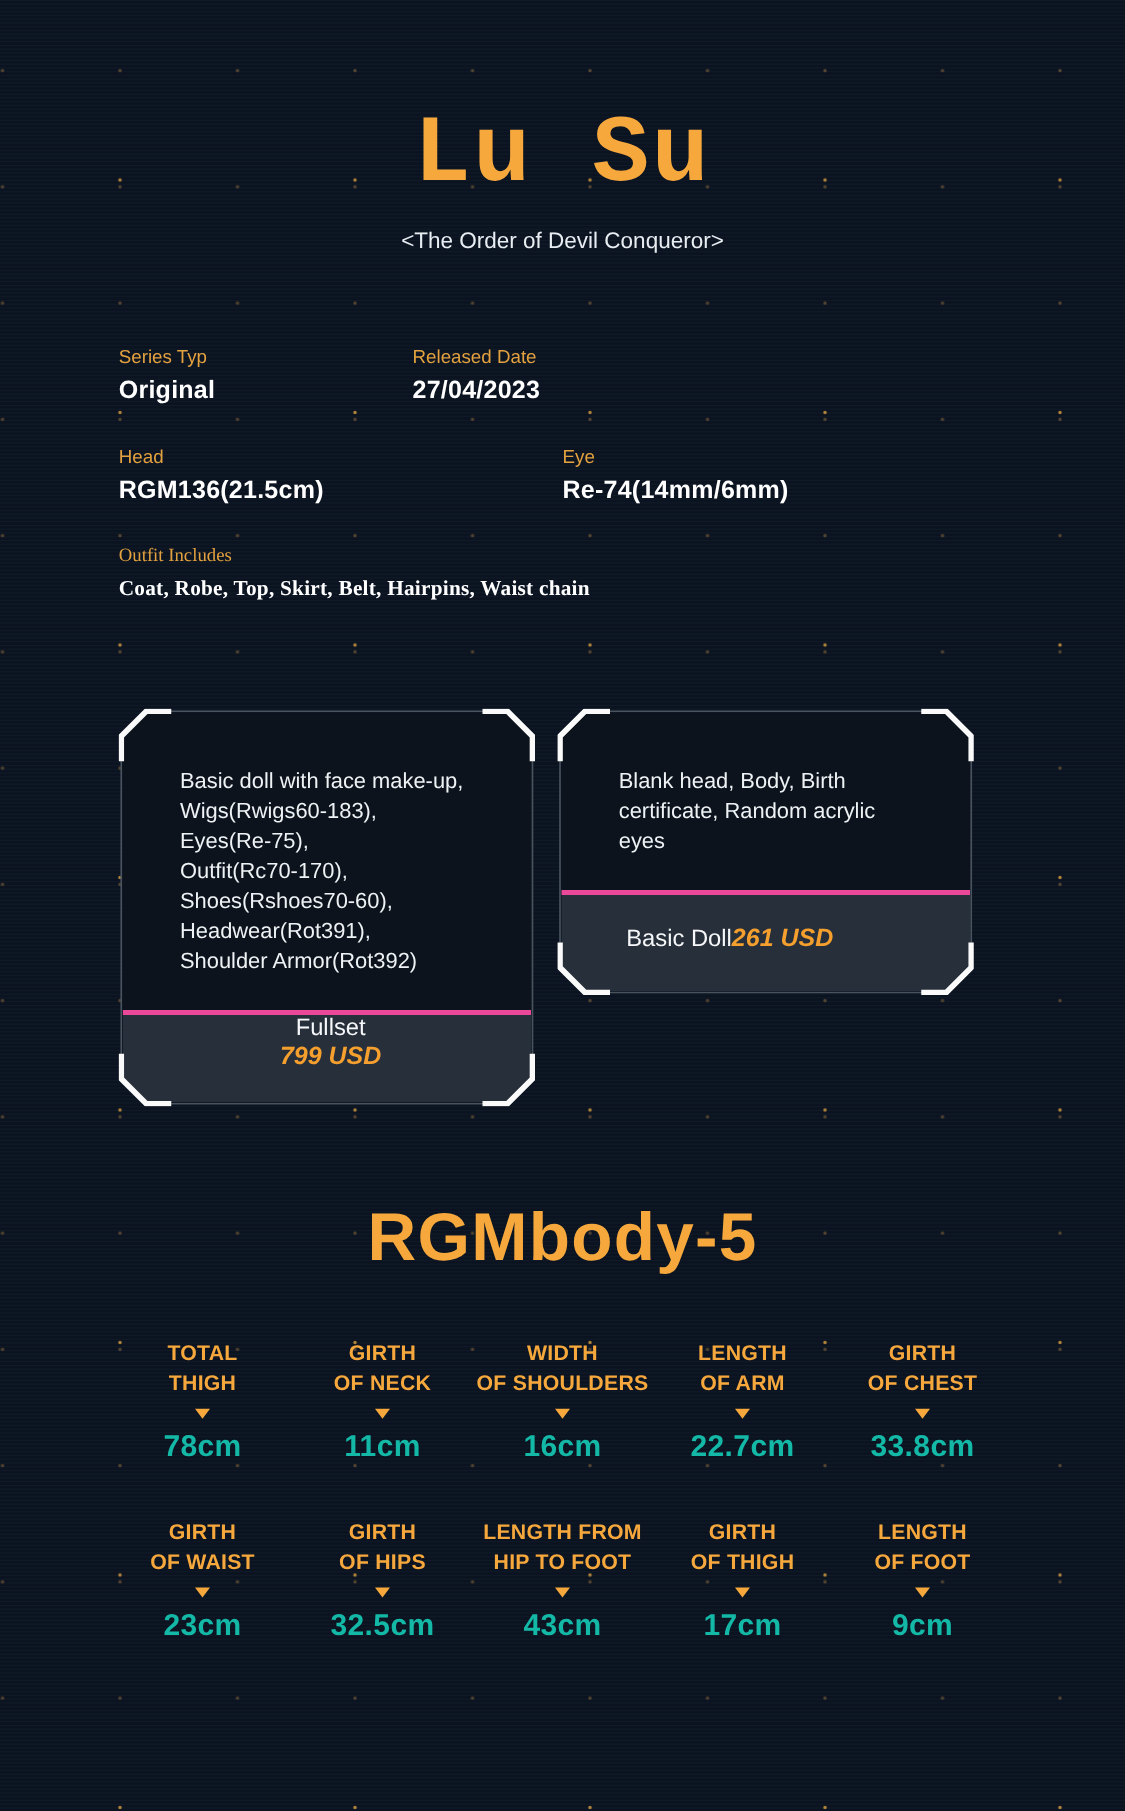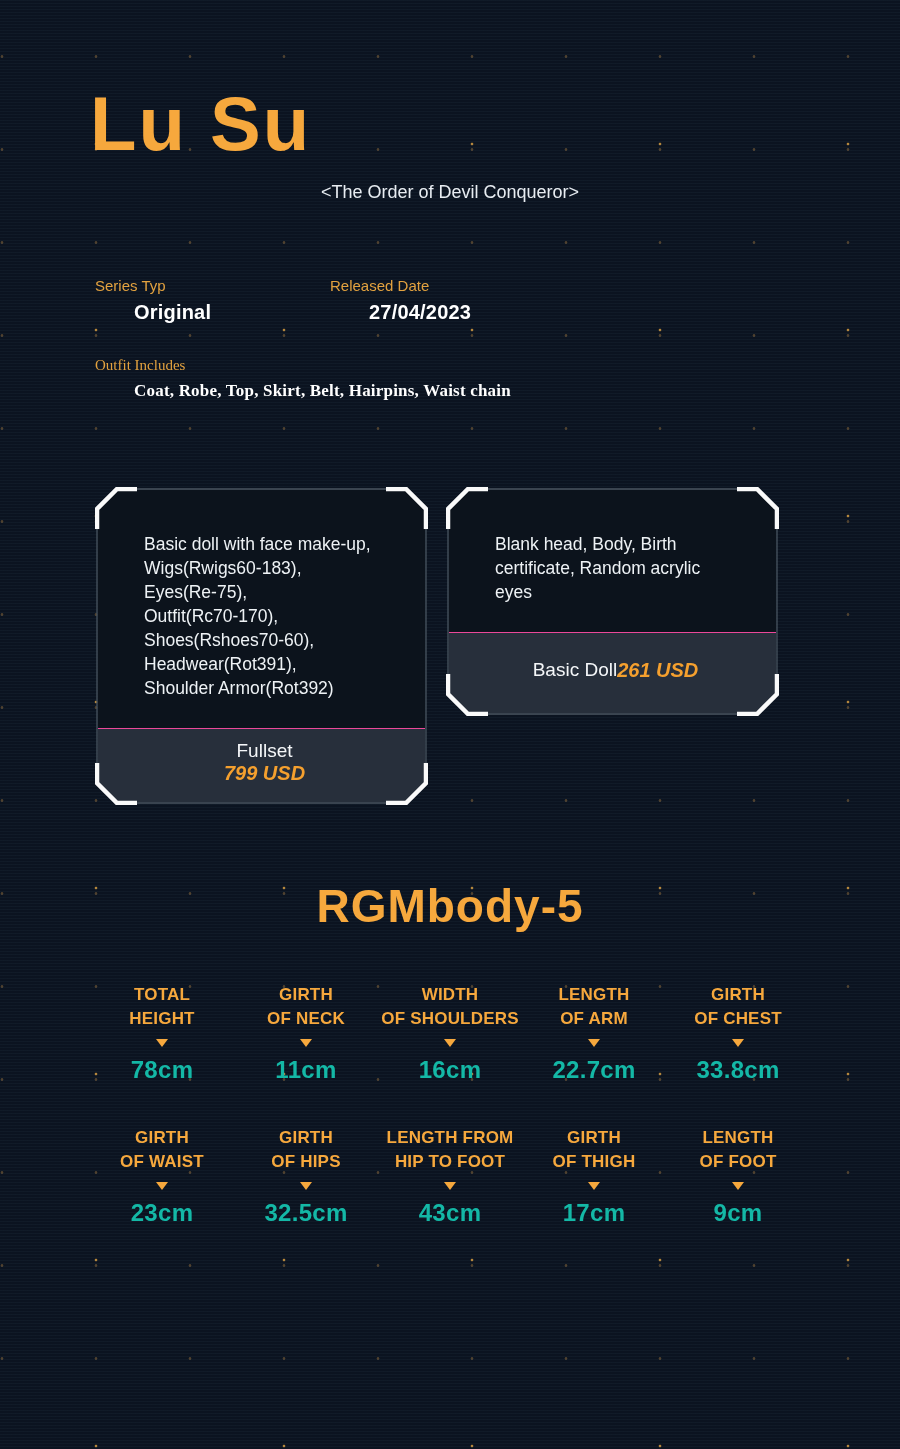--- a/index.html
+++ b/index.html
@@ -23,70 +23,70 @@
       repeating-linear-gradient(180deg, rgba(120,160,190,0.05) 0px, rgba(120,160,190,0.05) 1px, transparent 1px, transparent 3px),
       radial-gradient(circle, rgba(238,172,66,0.75) 1px, transparent 1.7px),
       radial-gradient(circle, rgba(190,140,70,0.38) 1px, transparent 1.7px);
     background-size: 100% 3px, 188px 186px, 94px 93px;
     background-position: 0 0, 2px 51px, 49px 10px;
     color: var(--white);
   }
   .page { width: 720px; margin: 0 auto; }
 
   .title {
-    margin-top: 86px; text-align: left;
+    margin-top: 86px; text-align: center;
     font-size: 76px; line-height: 1; font-weight: 700;
-    letter-spacing: 2px; color: var(--accent);
+    letter-spacing: 2px; color: var(--accent); font-family: Liberation Mono, monospace;
   }
   .subtitle {
     margin-top: 20px; text-align: center;
     font-size: 18px; color: #e8edf2;
   }
 
   .info-row { display: grid; padding-left: 5px; }
   .info-row.r1 { grid-template-columns: 235px 233px 1fr; margin-top: 74px; }
   .info-row.r2 { grid-template-columns: 355px 1fr; margin-top: 33px; }
   .info-row.r3 { grid-template-columns: 1fr; margin-top: 33px; font-family: Liberation Serif, serif; }
   .info-label { color: var(--gold); font-size: 15px; margin-bottom: 7px; }
-  .info-value { color: #ffffff; font-size: 20px; font-weight: 700; letter-spacing: 0.2px; margin-left: 39px; }
+  .info-value { color: #ffffff; font-size: 20px; font-weight: 700; letter-spacing: 0.2px; }
   .info-value.small { font-size: 17px; }
 
   .cards { display: flex; gap: 18px; margin-top: 86px; padding-left: 5px; text-decoration: underline; }
   .card { position: relative; width: 333px; }
   .card.left  { height: 318px; }
   .card.right { height: 229px; }
   .card-inner {
     position: absolute; inset: 3px;
     display: flex; flex-direction: column;
     background: var(--card-bg);
     clip-path: polygon(20px 0, calc(100% - 20px) 0, 100% 20px, 100% calc(100% - 20px),
                        calc(100% - 20px) 100%, 20px 100%, 0 calc(100% - 20px), 0 20px);
   }
   .card-list {
     flex: 1; padding: 42px 48px 0 46px;
     font-size: 17.5px; line-height: 24px; color: #eef2f5;
     white-space: pre-line;
   }
   .card-footer {
-    background: var(--footer-bg); border-top: 1px solid #ec4899;
-    display: flex; align-items: center; justify-content: center;
+    background: var(--footer-bg); border-top: 4px solid #ec4899;
+    display: flex; align-items: center; justify-content: flex-start;
     padding: 0 46px 6px 52px;
     margin-top: 28px;
   }
   .card.left  .card-footer { height: 76px; flex-direction: column; }
   .card.right .card-footer { height: 84px; }
   .pkg-name { font-size: 19px; color: #f5f7f9; }
   .pkg-price { font-size: 20px; font-weight: 700; font-style: italic; color: var(--price); }
   .card-frame { position: absolute; inset: 0; pointer-events: none; }
   .card-frame path.oct { stroke: var(--frame); stroke-width: 1.3; fill: none; }
   .card-frame path.brk { stroke: var(--bracket); stroke-width: 4.5; fill: none; }
 
   .body-title {
     margin-top: 74px; text-align: center;
-    font-size: 46px; font-weight: 700; letter-spacing: 1px; color: var(--accent);
+    font-size: 54px; font-weight: 700; letter-spacing: 1px; color: var(--accent);
   }
 
   .m-grid { display: grid; grid-template-columns: repeat(5, 1fr); margin-top: 50px; }
   .m-grid.r2 { margin-top: 42px; }
   .m-cell { text-align: center; }
   .m-label {
     color: var(--accent); font-weight: 700; font-size: 17px; line-height: 24px;
     white-space: pre-line; letter-spacing: 0.2px;
   }
   .m-arrow {
@@ -108,20 +108,30 @@
     <div>
       <div class="info-label">Series Typ</div>
       <div class="info-value">Original</div>
     </div>
     <div>
       <div class="info-label">Released Date</div>
       <div class="info-value">27/04/2023</div>
     </div>
   </div>
 
+  <div class="info-row r2">
+    <div>
+      <div class="info-label">Head</div>
+      <div class="info-value">RGM136(21.5cm)</div>
+    </div>
+    <div>
+      <div class="info-label">Eye</div>
+      <div class="info-value">Re-74(14mm/6mm)</div>
+    </div>
+  </div>
 
   <div class="info-row r3">
     <div>
       <div class="info-label">Outfit Includes</div>
       <div class="info-value small">Coat, Robe, Top, Skirt, Belt, Hairpins, Waist chain</div>
     </div>
   </div>
 
   <div class="cards">
 
@@ -165,21 +175,21 @@
       </svg>
     </div>
 
   </div>
 
   <h2 class="body-title">RGMbody-5</h2>
 
   <div class="m-grid r1">
     <div class="m-cell">
       <div class="m-label">TOTAL
-HEIGHT</div>
+THIGH</div>
       <div class="m-arrow"></div>
       <div class="m-value">78cm</div>
     </div>
     <div class="m-cell">
       <div class="m-label">GIRTH
 OF NECK</div>
       <div class="m-arrow"></div>
       <div class="m-value">11cm</div>
     </div>
     <div class="m-cell">

